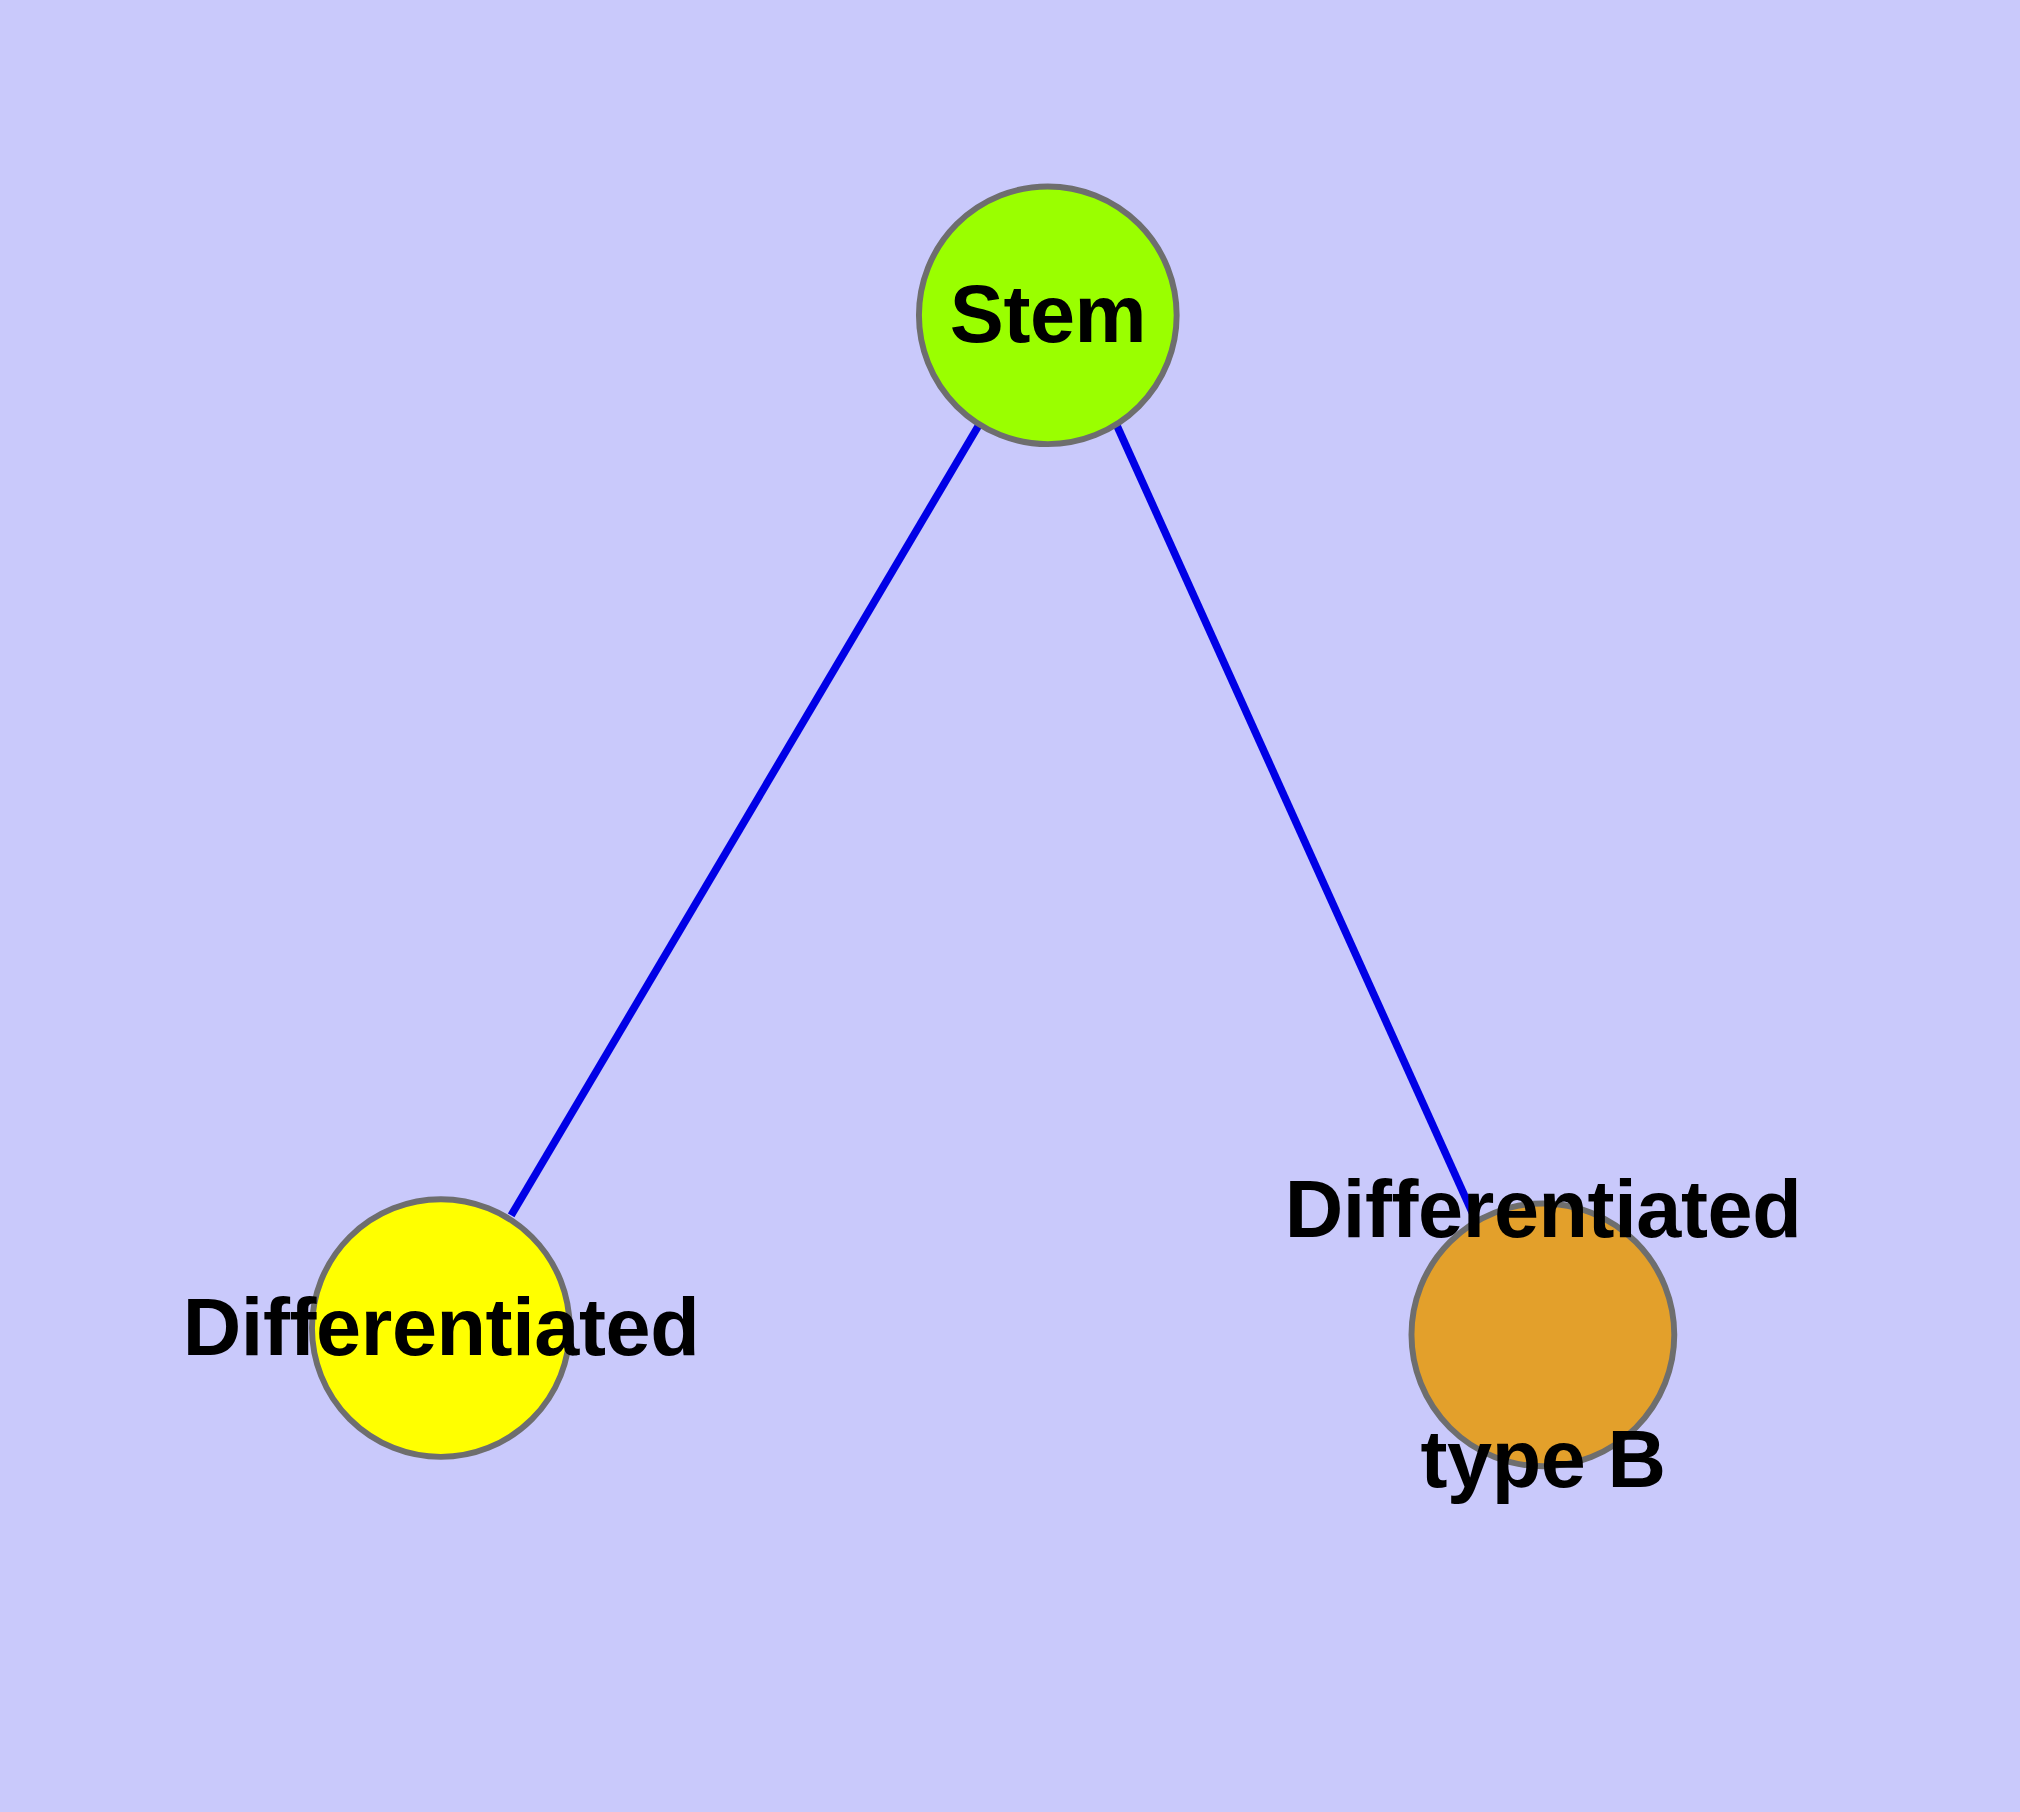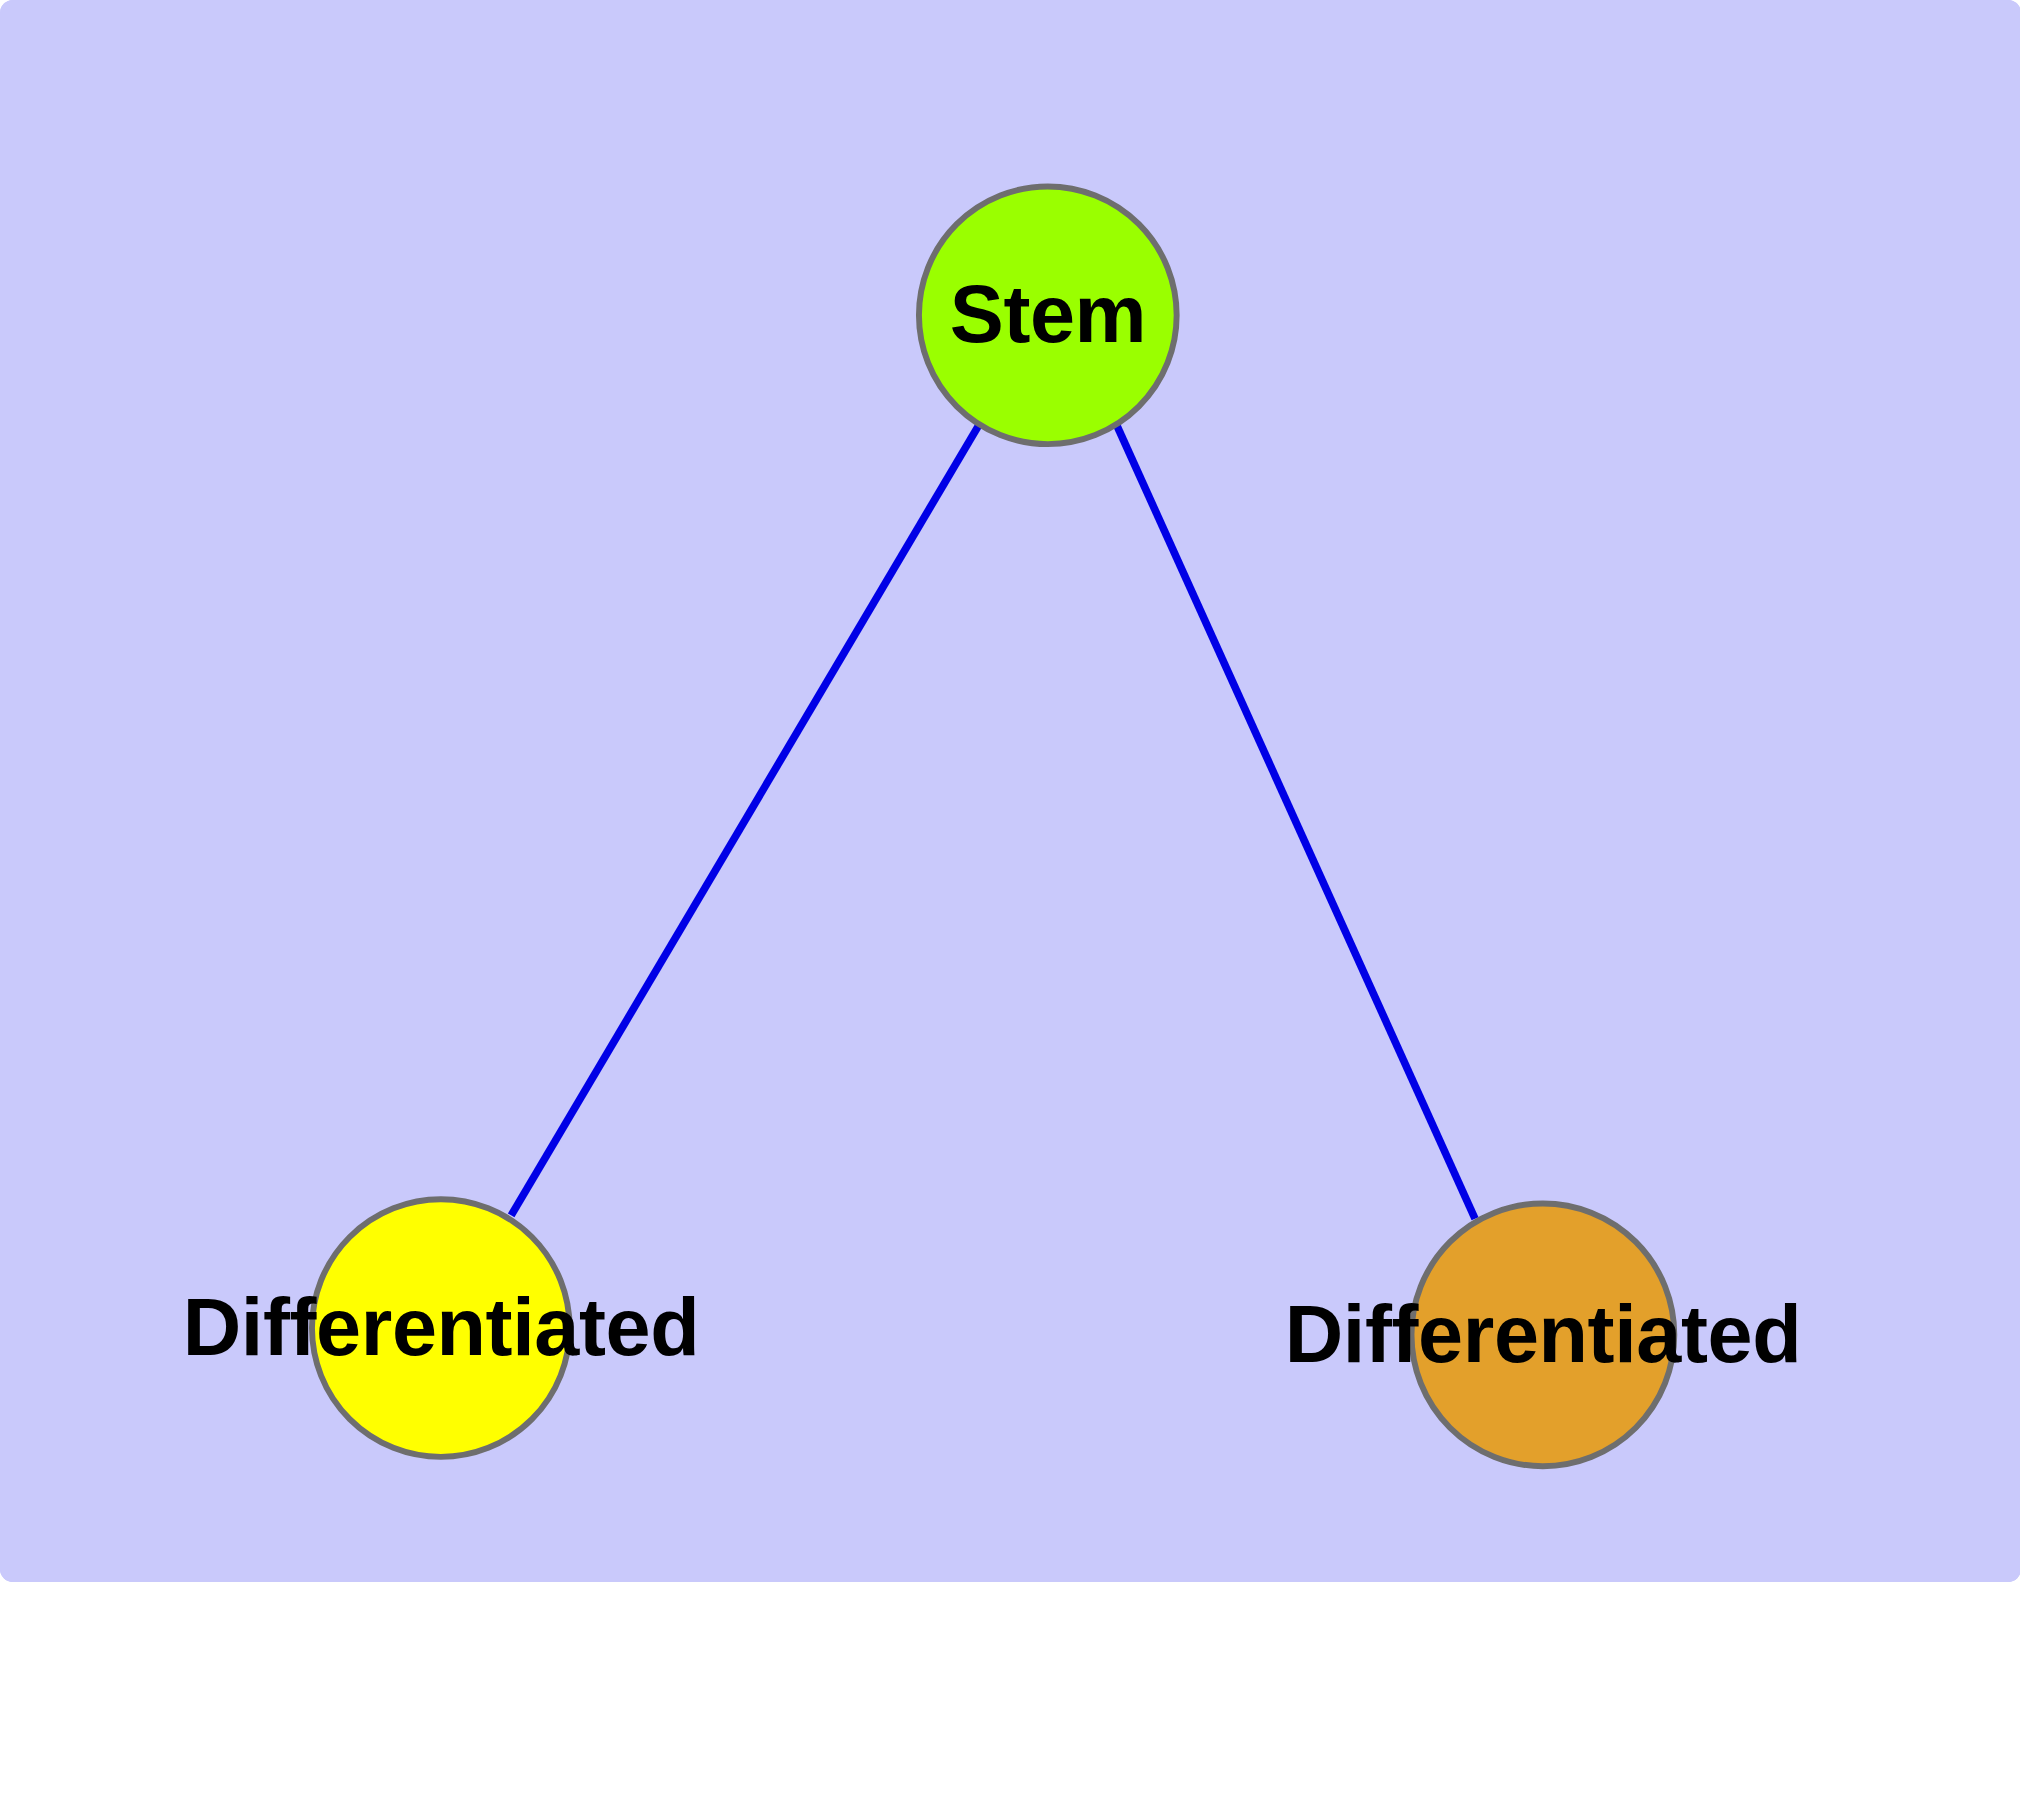--- a/index.html
+++ b/index.html
@@ -35,21 +35,21 @@
     line-height: 1.03;
     white-space: pre;
     pointer-events: none;
     transform: translate(-50%, -50%);
     letter-spacing: -0.4px;
   }
 </style>
 </head>
 <body>
 
-<div id="canvas" style="width: 2021px; height: 1582px; border-radius: 13px;">
+<div id="canvas" style="width: 2021px; height: 1812px;">
 
   <div id="bg-rect" style="background: rgb(201, 201, 251);"></div>
 
   <svg id="graph-svg" viewBox="0 0 2384 2138" preserveAspectRatio="none" style="width: 2021px; height: 1812px;">
 
     <rect id="svg-bg" x="0" y="0" width="2384" height="2138" fill="#C9C9FB"></rect>
 
     <g>
       <line id="edge-0" x1="1155" y1="501" x2="603" y2="1434" stroke="#0000E6" stroke-width="9" stroke-linecap="butt"></line>
       <line id="edge-1" x1="1317" y1="501" x2="1740" y2="1438" stroke="#0000E6" stroke-width="9" stroke-linecap="butt"></line>
@@ -65,16 +65,17 @@
   <div class="node-label" id="label-0" style="left: 1048px; top: 315px; font-size: 81px; color: rgb(0, 0, 0);">
     <div>Stem</div>
   </div>
 
   <div class="node-label" id="label-1" style="left: 441px; top: 1328px; font-size: 81px; color: rgb(0, 0, 0);">
     <div>Differentiated</div>
   </div>
 
   <div class="node-label" id="label-2" style="left: 1543px; top: 1335px; font-size: 81px; color: rgb(0, 0, 0);">
     <div>Differentiated</div>
+    <div>type B</div>
   </div>
 
 </div>
 
 
 </body></html>

